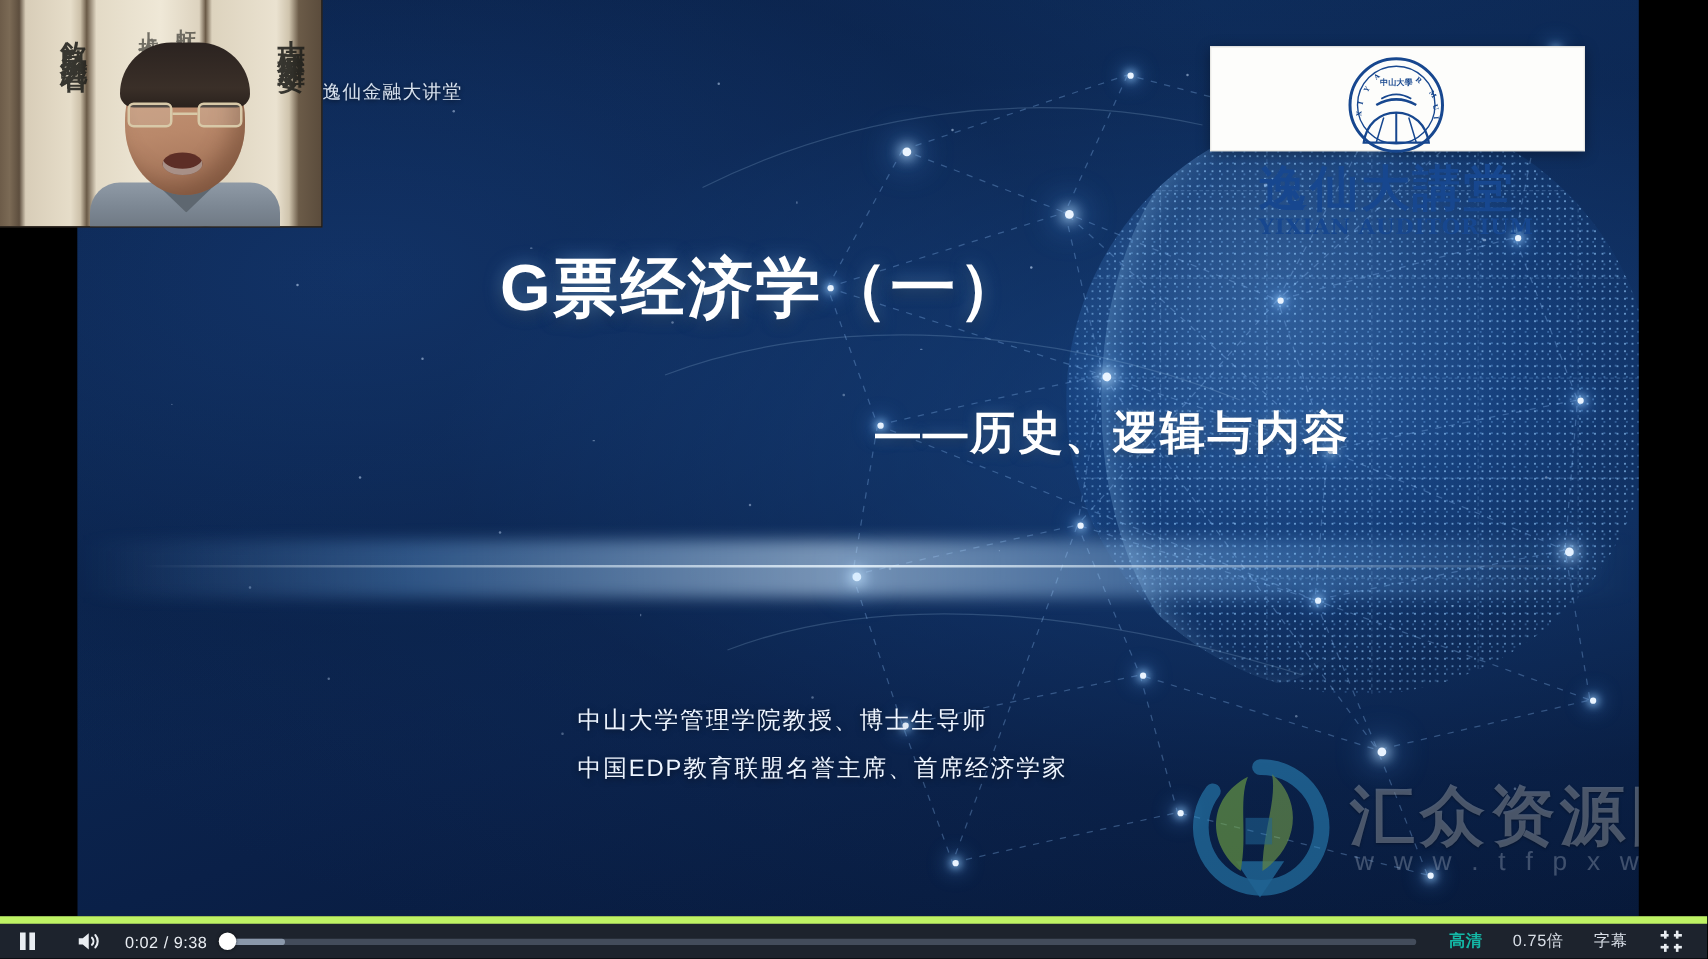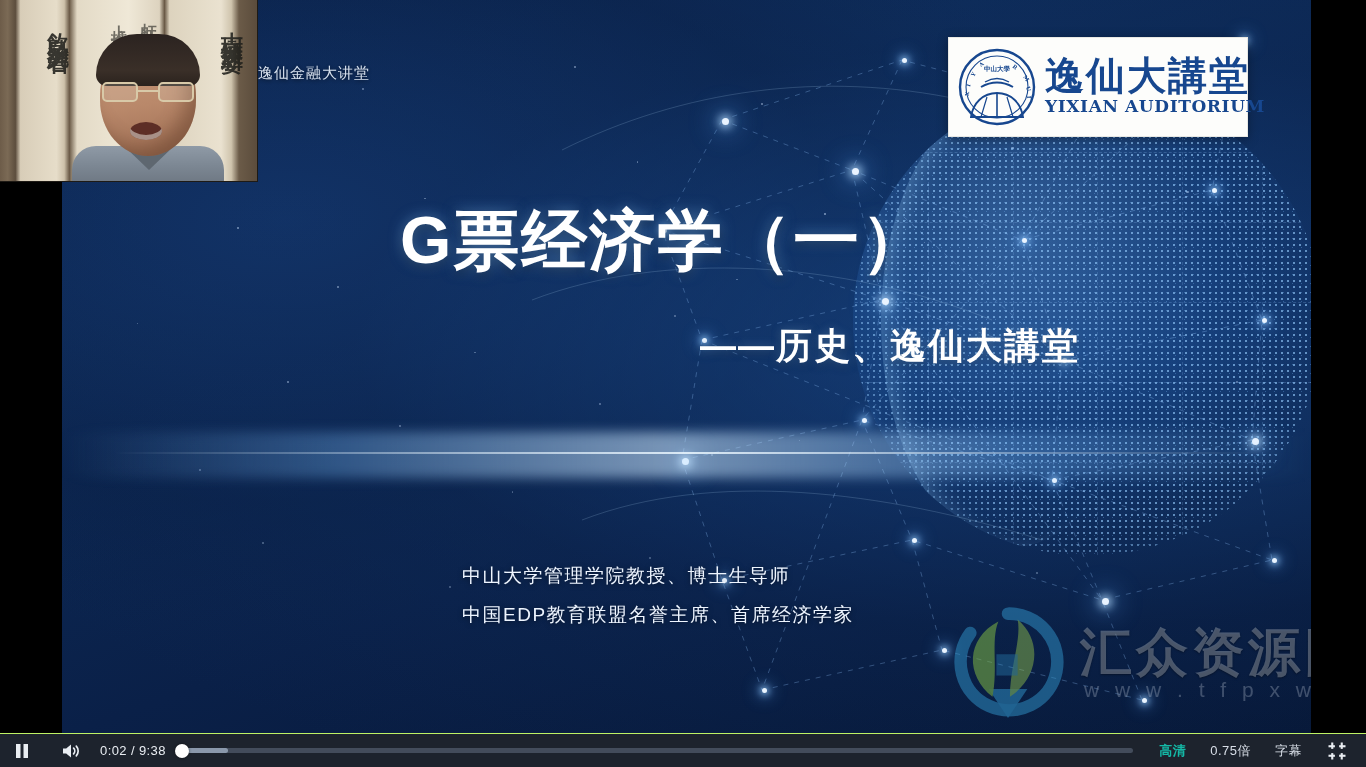--- a/index.html
+++ b/index.html
@@ -67,21 +67,21 @@
   }
   .beam2{
     position:absolute; left:4%; right:4%; top:452px; height:2px;
     background:linear-gradient(90deg, rgba(255,255,255,0), rgba(235,247,255,.85), rgba(255,255,255,0));
     filter:blur(.6px); pointer-events:none;
   }
 
   
   .slide-title{
     position:absolute; left:338px; top:196px; width:640px;
-    font-size:66px; font-weight:700; color:#fff; letter-spacing:2px;
+    font-size:52px; font-weight:700; color:#fff; letter-spacing:2px;
     text-shadow:0 0 14px rgba(120,185,255,.55), 0 3px 10px rgba(0,0,0,.55);
     white-space:nowrap;
   }
   .slide-subtitle{
     position:absolute; left:338px; top:322px; width:680px;
     text-align:right;
     font-size:36px; font-weight:700; color:#fff; letter-spacing:2px;
     text-shadow:0 0 10px rgba(120,185,255,.45), 0 2px 8px rgba(0,0,0,.5);
     white-space:nowrap;
   }
@@ -95,24 +95,25 @@
     position:absolute; left:400px;
     font-size:19px; font-weight:400; color:#eef5ff; letter-spacing:1.5px;
     text-shadow:0 1px 5px rgba(0,0,0,.5);
     white-space:nowrap;
   }
   .speaker-line.l1{ top:563px; }
   .speaker-line.l2{ top:602px; }
 
   
   #logo-box{
-    position:absolute; left:948px; top:37px; width:300px; height:100px;
+    position:absolute; left:968px; top:37px; width:300px; height:84px;
     background:#fdfdfb; border:1px solid #e8e8e4;
     display:flex; align-items:center; padding:6px 10px 6px 8px; gap:8px;
     box-shadow:0 2px 10px rgba(0,0,0,.35);
+    flex-direction:column;
   }
   .seal{ width:80px; height:80px; flex:0 0 80px; position:relative; }
   .seal svg{ display:block; }
   .logo-txt{ display:flex; flex-direction:column; justify-content:flex-start; flex:1; }
   .logo-cn{ font-size:39px; font-weight:700; color:#17478f; letter-spacing:2px; line-height:1.02;
             font-family:"DejaVu Serif","Liberation Serif",serif; white-space:nowrap; }
   .logo-en{ font-size:17px; font-weight:700; color:#17478f; letter-spacing:.6px; line-height:1.25;
             font-family:"DejaVu Serif","Liberation Serif",serif; text-align:center; white-space:nowrap; }
 
   
@@ -198,21 +199,21 @@
     border-radius:24px 24px 0 0;
     background:linear-gradient(180deg,#8f9aa6 0%,#7c8793 45%,#69727d 100%);
   }
   .collar{ position:absolute; left:50px; top:112px; width:50px; height:24px;
            background:#5e6770; clip-path:polygon(0 0,100% 0,50% 100%); }
 
   
   #controls{
     position:absolute; left:0; bottom:0; width:1366px; height:34px;
     background:#1d232d; display:flex; align-items:center;
-    border-top:1px solid #bef264;
+    border-top:6px solid #bef264;
   }
   .ctrl-btn{
     height:34px; display:flex; align-items:center; justify-content:center;
     color:#e9edf2; cursor:pointer; user-select:none;
   }
   #btn-play{ width:44px; }
   #btn-volume{ width:40px; margin-left:8px; }
   #time-display{
     font-size:13px; color:#e9edf2; margin-left:8px; margin-right:12px;
     letter-spacing:.4px; white-space:nowrap;
@@ -352,21 +353,21 @@
         <span class="node" style="left:1210px;top:558px"></span>
         <span class="node" style="left:700px;top:688px"></span>
         <span class="node" style="left:880px;top:648px"></span>
         <span class="node" style="left:1080px;top:698px"></span>
       </div>
 
       <div class="beam"></div>
       <div class="beam2"></div>
 
       <div class="slide-title">G票经济学（一）</div>
-      <div class="slide-subtitle">——历史、逸仙大講堂</div>
+      <div class="slide-subtitle">——历史、逻辑与内容</div>
       <div class="speaker-line l2">中国EDP教育联盟名誉主席、首席经济学家</div>
       <div class="speaker-line l1">中山大学管理学院教授、博士生导师</div>
 
       <div id="site-wm">
         <svg class="wm-logo" viewBox="0 0 120 120">
           <path d="M60 10 A50 50 0 1 1 21 30" fill="none" stroke="#2f8fc4" stroke-width="13" stroke-linecap="round" opacity=".85"></path>
           <path d="M60 118 L40 88 L80 88 Z" fill="#2f8fc4" opacity=".85"></path>
           <path d="M50 18 C16 36, 16 74, 44 96 C50 66, 42 38, 50 18 Z" fill="#7cb342" opacity=".9"></path>
           <path d="M70 16 C96 38, 92 76, 62 96 C62 64, 74 38, 70 16 Z" fill="#93c24a" opacity=".75"></path>
           <rect x="48" y="52" width="22" height="22" fill="#2f8fc4" opacity=".55"></rect>

